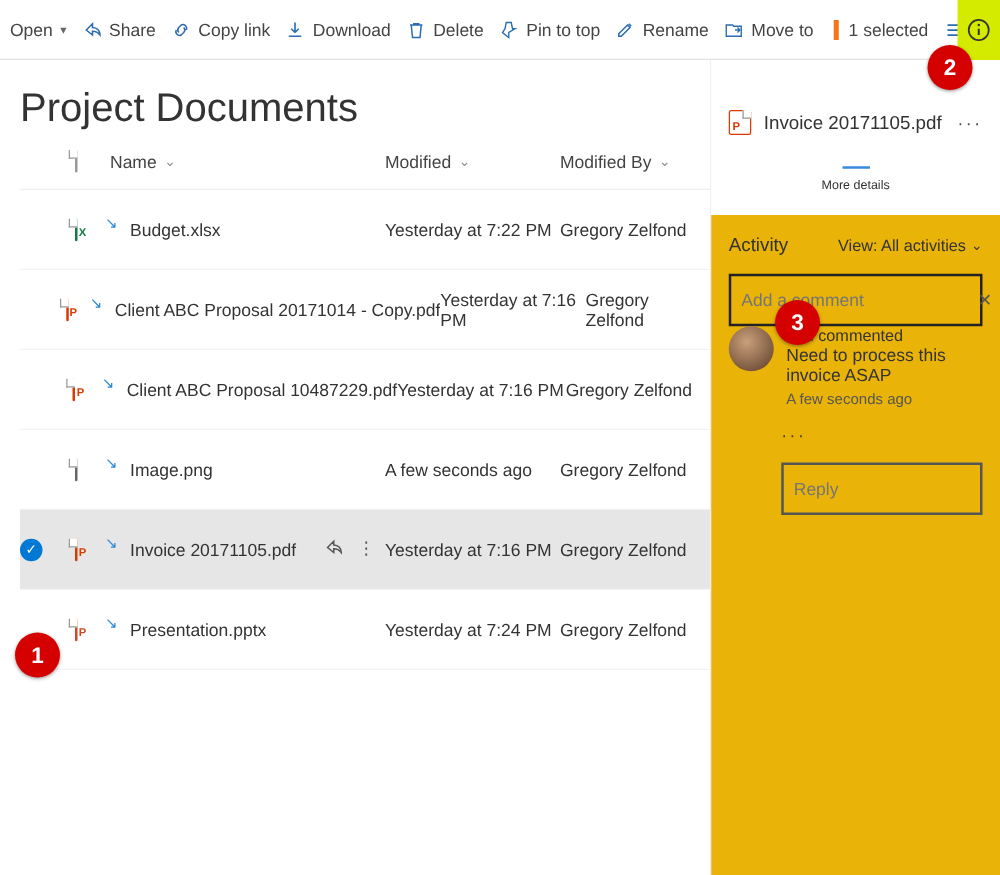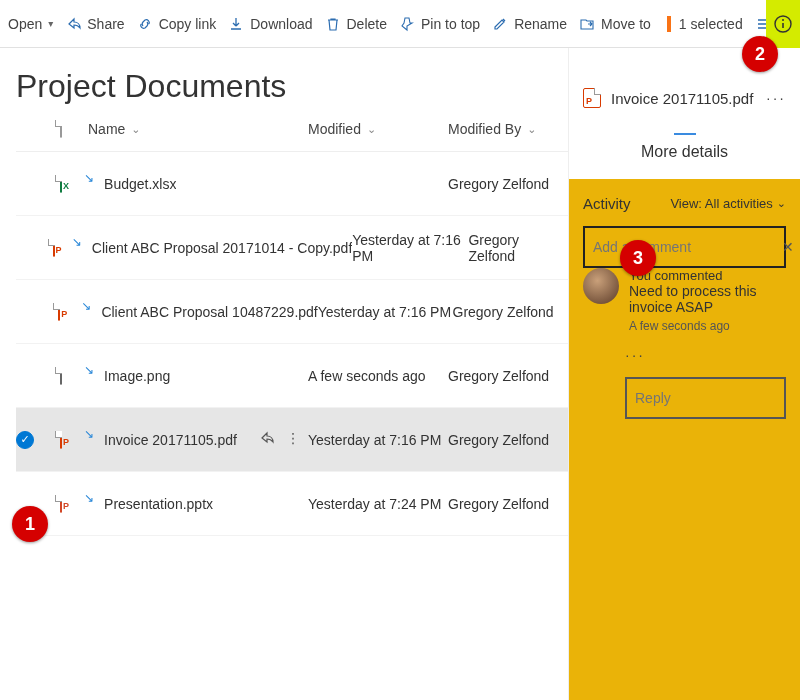--- a/index.html
+++ b/index.html
@@ -46,21 +46,21 @@
   .fi.pptx { border-color:#d24726; }
   .fi .letter { position:absolute; left:2px; bottom:1px; font-size:9px; font-weight:bold; }
   .fi.xlsx .letter{ color:#107c41;} .fi.pdf .letter{color:#d83b01;} .fi.pptx .letter{color:#d24726;}
 
   
   .details { width: 232px; background: #fff; border-left: 1px solid #eee; display:flex; flex-direction:column; }
   .d-top { padding: 40px 14px 10px 14px; background:#fff; }
   .d-head { display:flex; align-items:center; gap:10px; position:relative; }
   .d-head .dots { margin-left:auto; color:#444; letter-spacing:2px; cursor:pointer;}
   .d-sep { width:22px; height:3px; border-bottom:2px solid #3a8be0; margin: 24px auto 8px auto; }
-  .d-more { text-align:center; color:#333; font-size:16px; margin-bottom:8px; }
+  .d-more { text-align:center; color:#333; font-size:10px; margin-bottom:8px; }
 
   .activity { flex:1; background:#eab308; padding:16px 14px; position:relative; overflow:hidden; }
   .act-head { display:flex; align-items:center; justify-content:space-between; margin-bottom:14px; }
   .act-head .label { font-size:15px; }
   .act-head .view { font-size:13px; display:flex; align-items:center; gap:4px; cursor:pointer;}
   .comment-box { border:2px solid #222; height:42px; display:flex; align-items:center; padding:0 8px; gap:8px; background: rgba(255,255,255,0); }
   .comment-box.dim { border-color:#555; margin: 0 0 0 42px; }
   .comment-box input { flex:1; border:0; background:transparent; outline:none; font-size:14px; }
   .xicon, .sendicon { cursor:pointer; color:#555; display:inline-block; }
   .day { margin:18px 0 10px 0; font-size:14px; color:#333; }
@@ -191,20 +191,23 @@
     </div>
 
     <div id="rows">
           <div class="row">
             <div class="col-check"></div>
             <div class="col-icon"><span class="fi xlsx"><span class="letter">X</span></span></div>
             <div class="col-name">
               <span class="arrow-tiny">↘</span>
               <span class="cname">Budget.xlsx</span>
             </div>
+            <div class="col-mod">
+              <span>Yesterday at 7:22 PM</span>
+            </div>
             <div class="col-by">
               <span>Gregory Zelfond</span>
             </div>
           </div>
           <div class="row">
             <div class="col-check"></div>
             <div class="col-icon"><span class="fi pdf"><span class="letter">P</span></span></div>
             <div class="col-name">
               <span class="arrow-tiny">↘</span>
               <span class="cname">Client ABC Proposal 20171014 - Copy.pdf</span>

